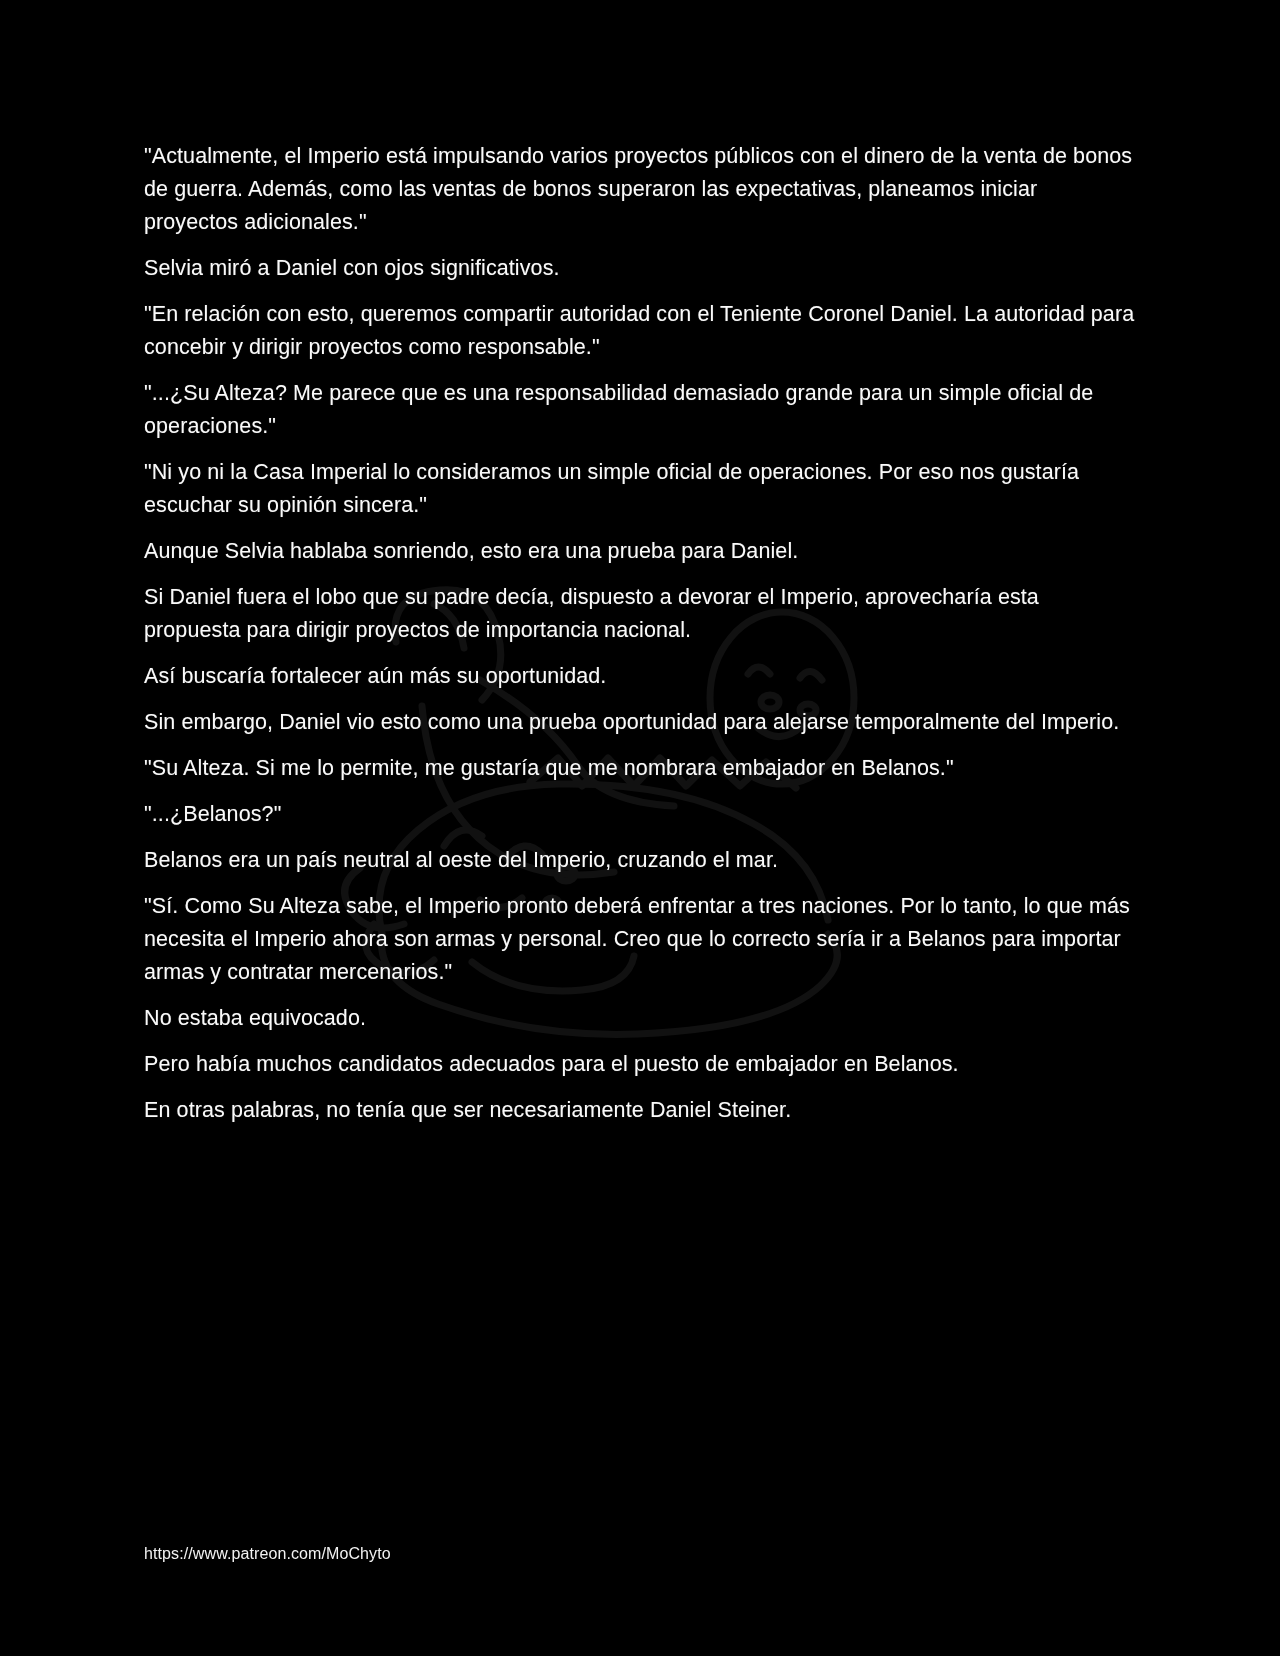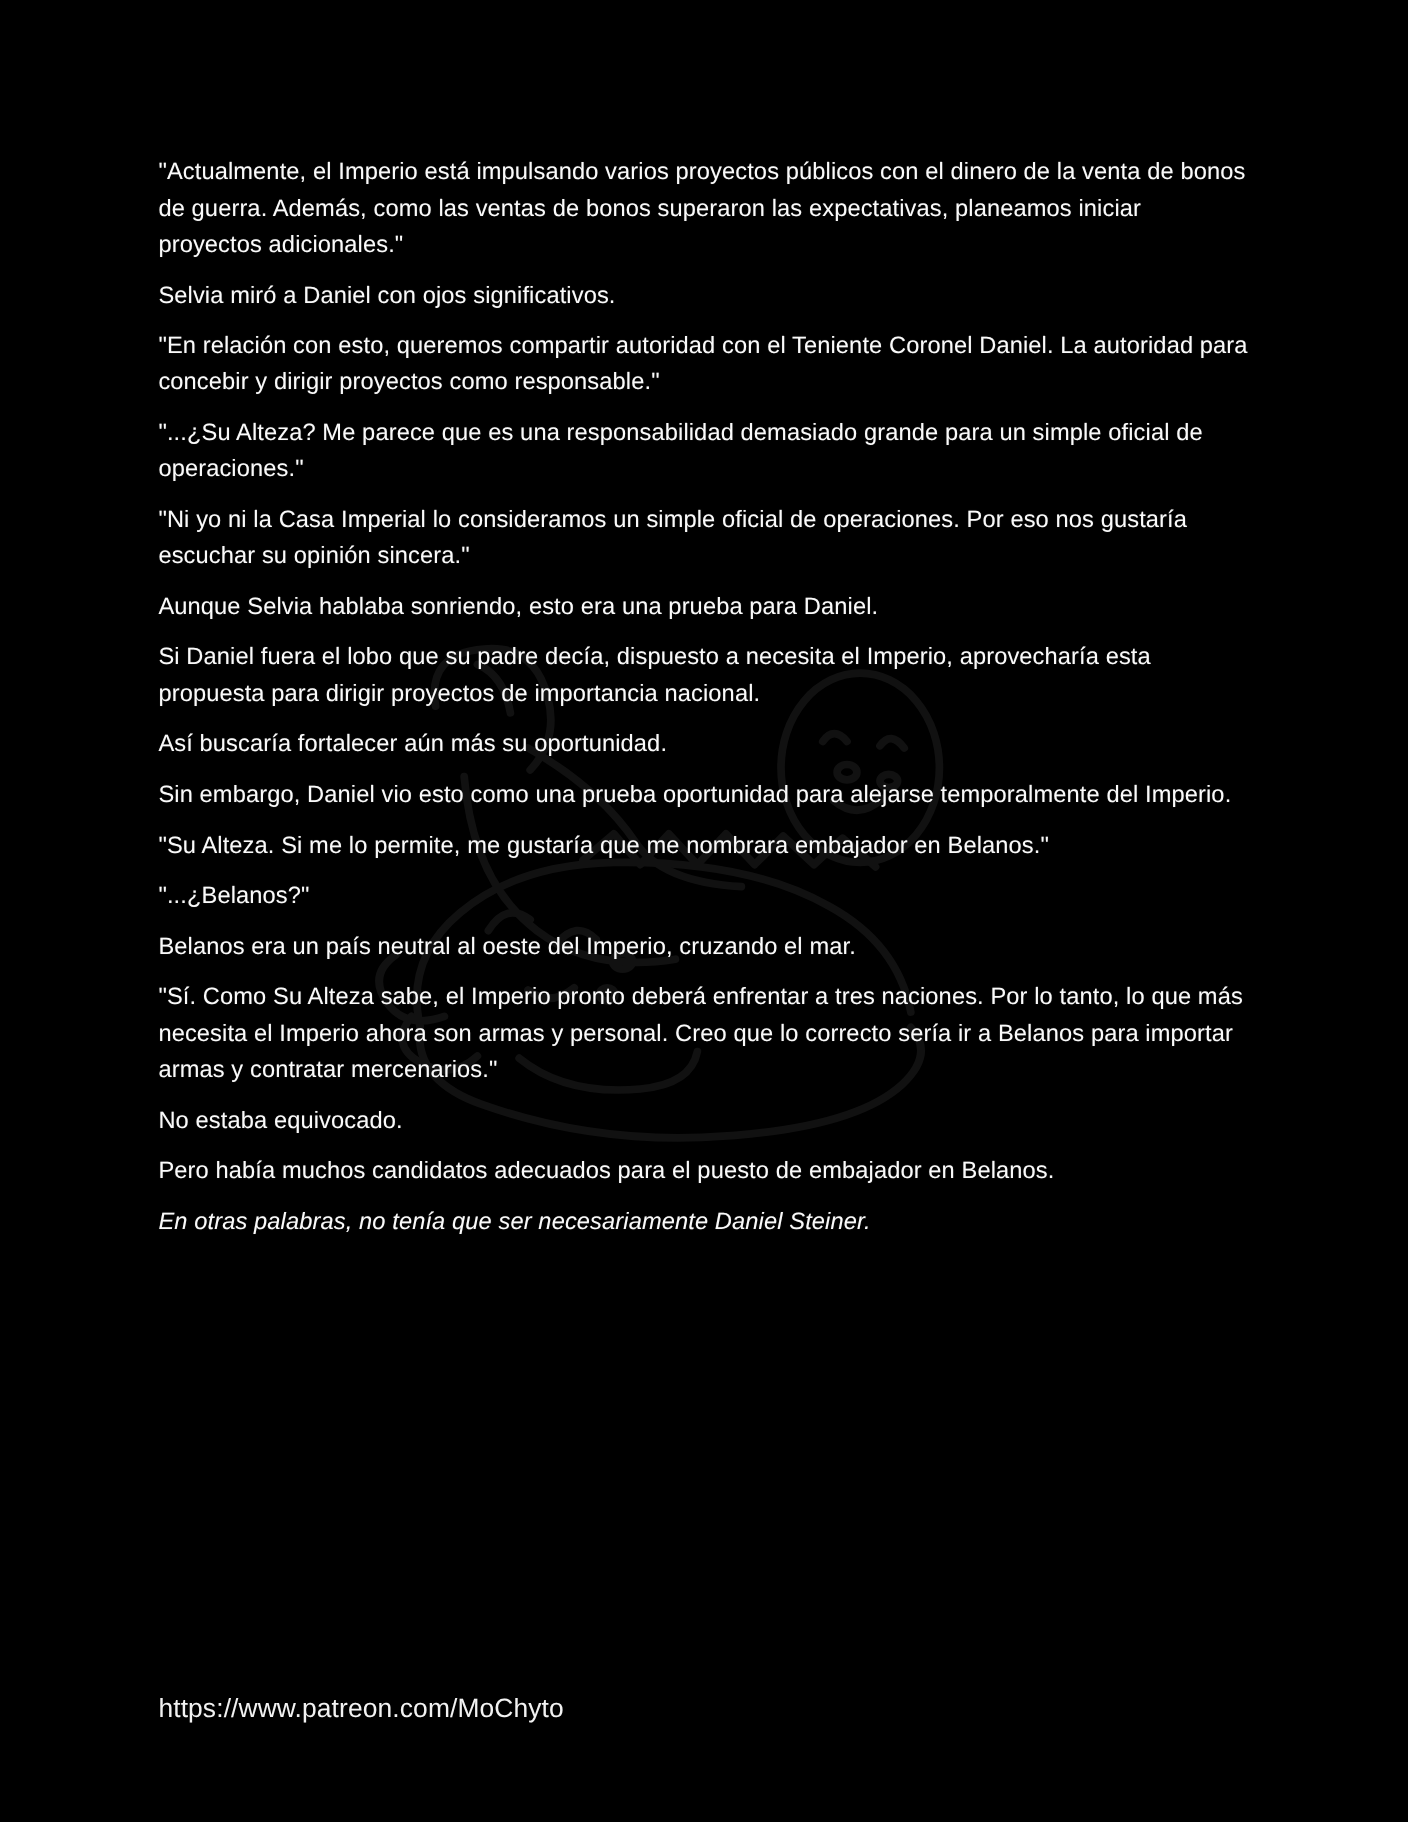--- a/index.html
+++ b/index.html
@@ -48,28 +48,28 @@
   }
 
   .para {
     color: #fafafa;
     font-size: 21.5px;
     line-height: 33px;
     margin: 0 0 13px 0;
     letter-spacing: 0.1px;
     text-shadow: 0 0 1px rgba(255,255,255,0.25);
   }
-  .para:last-child { margin-bottom: 12px; font-style: italic; }
+  .para:last-child { margin-bottom: 12px; }
 
   #footer-link {
     position: absolute;
     left: 144px;
     top: 1540px;
     color: #f2f2f2;
-    font-size: 24px;
+    font-size: 16px;
     line-height: 28px;
     letter-spacing: 0.1px;
     text-decoration: none;
   }
 </style>
 </head>
 <body>
 
 <div id="watermark">
   <svg viewBox="0 0 570 500" xmlns="http://www.w3.org/2000/svg" fill="none" stroke="#9a9a9a" stroke-width="7" stroke-linecap="round" stroke-linejoin="round">
@@ -107,21 +107,21 @@
 
 <div id="page">
 
   <article id="story">
     <p class="para">"Actualmente, el Imperio está impulsando varios proyectos públicos con el dinero de la venta de bonos de guerra. Además, como las ventas de bonos superaron las expectativas, planeamos iniciar proyectos adicionales."</p>
     <p class="para">Selvia miró a Daniel con ojos significativos.</p>
     <p class="para">"En relación con esto, queremos compartir autoridad con el Teniente Coronel Daniel. La autoridad para concebir y dirigir proyectos como responsable."</p>
     <p class="para">"...¿Su Alteza? Me parece que es una responsabilidad demasiado grande para un simple oficial de operaciones."</p>
     <p class="para">"Ni yo ni la Casa Imperial lo consideramos un simple oficial de operaciones. Por eso nos gustaría escuchar su opinión sincera."</p>
     <p class="para">Aunque Selvia hablaba sonriendo, esto era una prueba para Daniel.</p>
-    <p class="para">Si Daniel fuera el lobo que su padre decía, dispuesto a necesita el Imperio, aprovecharía esta propuesta para dirigir proyectos de importancia nacional.</p>
+    <p class="para">Si Daniel fuera el lobo que su padre decía, dispuesto a devorar el Imperio, aprovecharía esta propuesta para dirigir proyectos de importancia nacional.</p>
     <p class="para">Así buscaría fortalecer aún más su oportunidad.</p>
     <p class="para">Sin embargo, Daniel vio esto como una prueba oportunidad para alejarse temporalmente del Imperio.</p>
     <p class="para">"Su Alteza. Si me lo permite, me gustaría que me nombrara embajador en Belanos."</p>
     <p class="para">"...¿Belanos?"</p>
     <p class="para">Belanos era un país neutral al oeste del Imperio, cruzando el mar.</p>
     <p class="para">"Sí. Como Su Alteza sabe, el Imperio pronto deberá enfrentar a tres naciones. Por lo tanto, lo que más necesita el Imperio ahora son armas y personal. Creo que lo correcto sería ir a Belanos para importar armas y contratar mercenarios."</p>
     <p class="para">No estaba equivocado.</p>
     <p class="para">Pero había muchos candidatos adecuados para el puesto de embajador en Belanos.</p>
     <p class="para">En otras palabras, no tenía que ser necesariamente Daniel Steiner.</p>
   </article>

